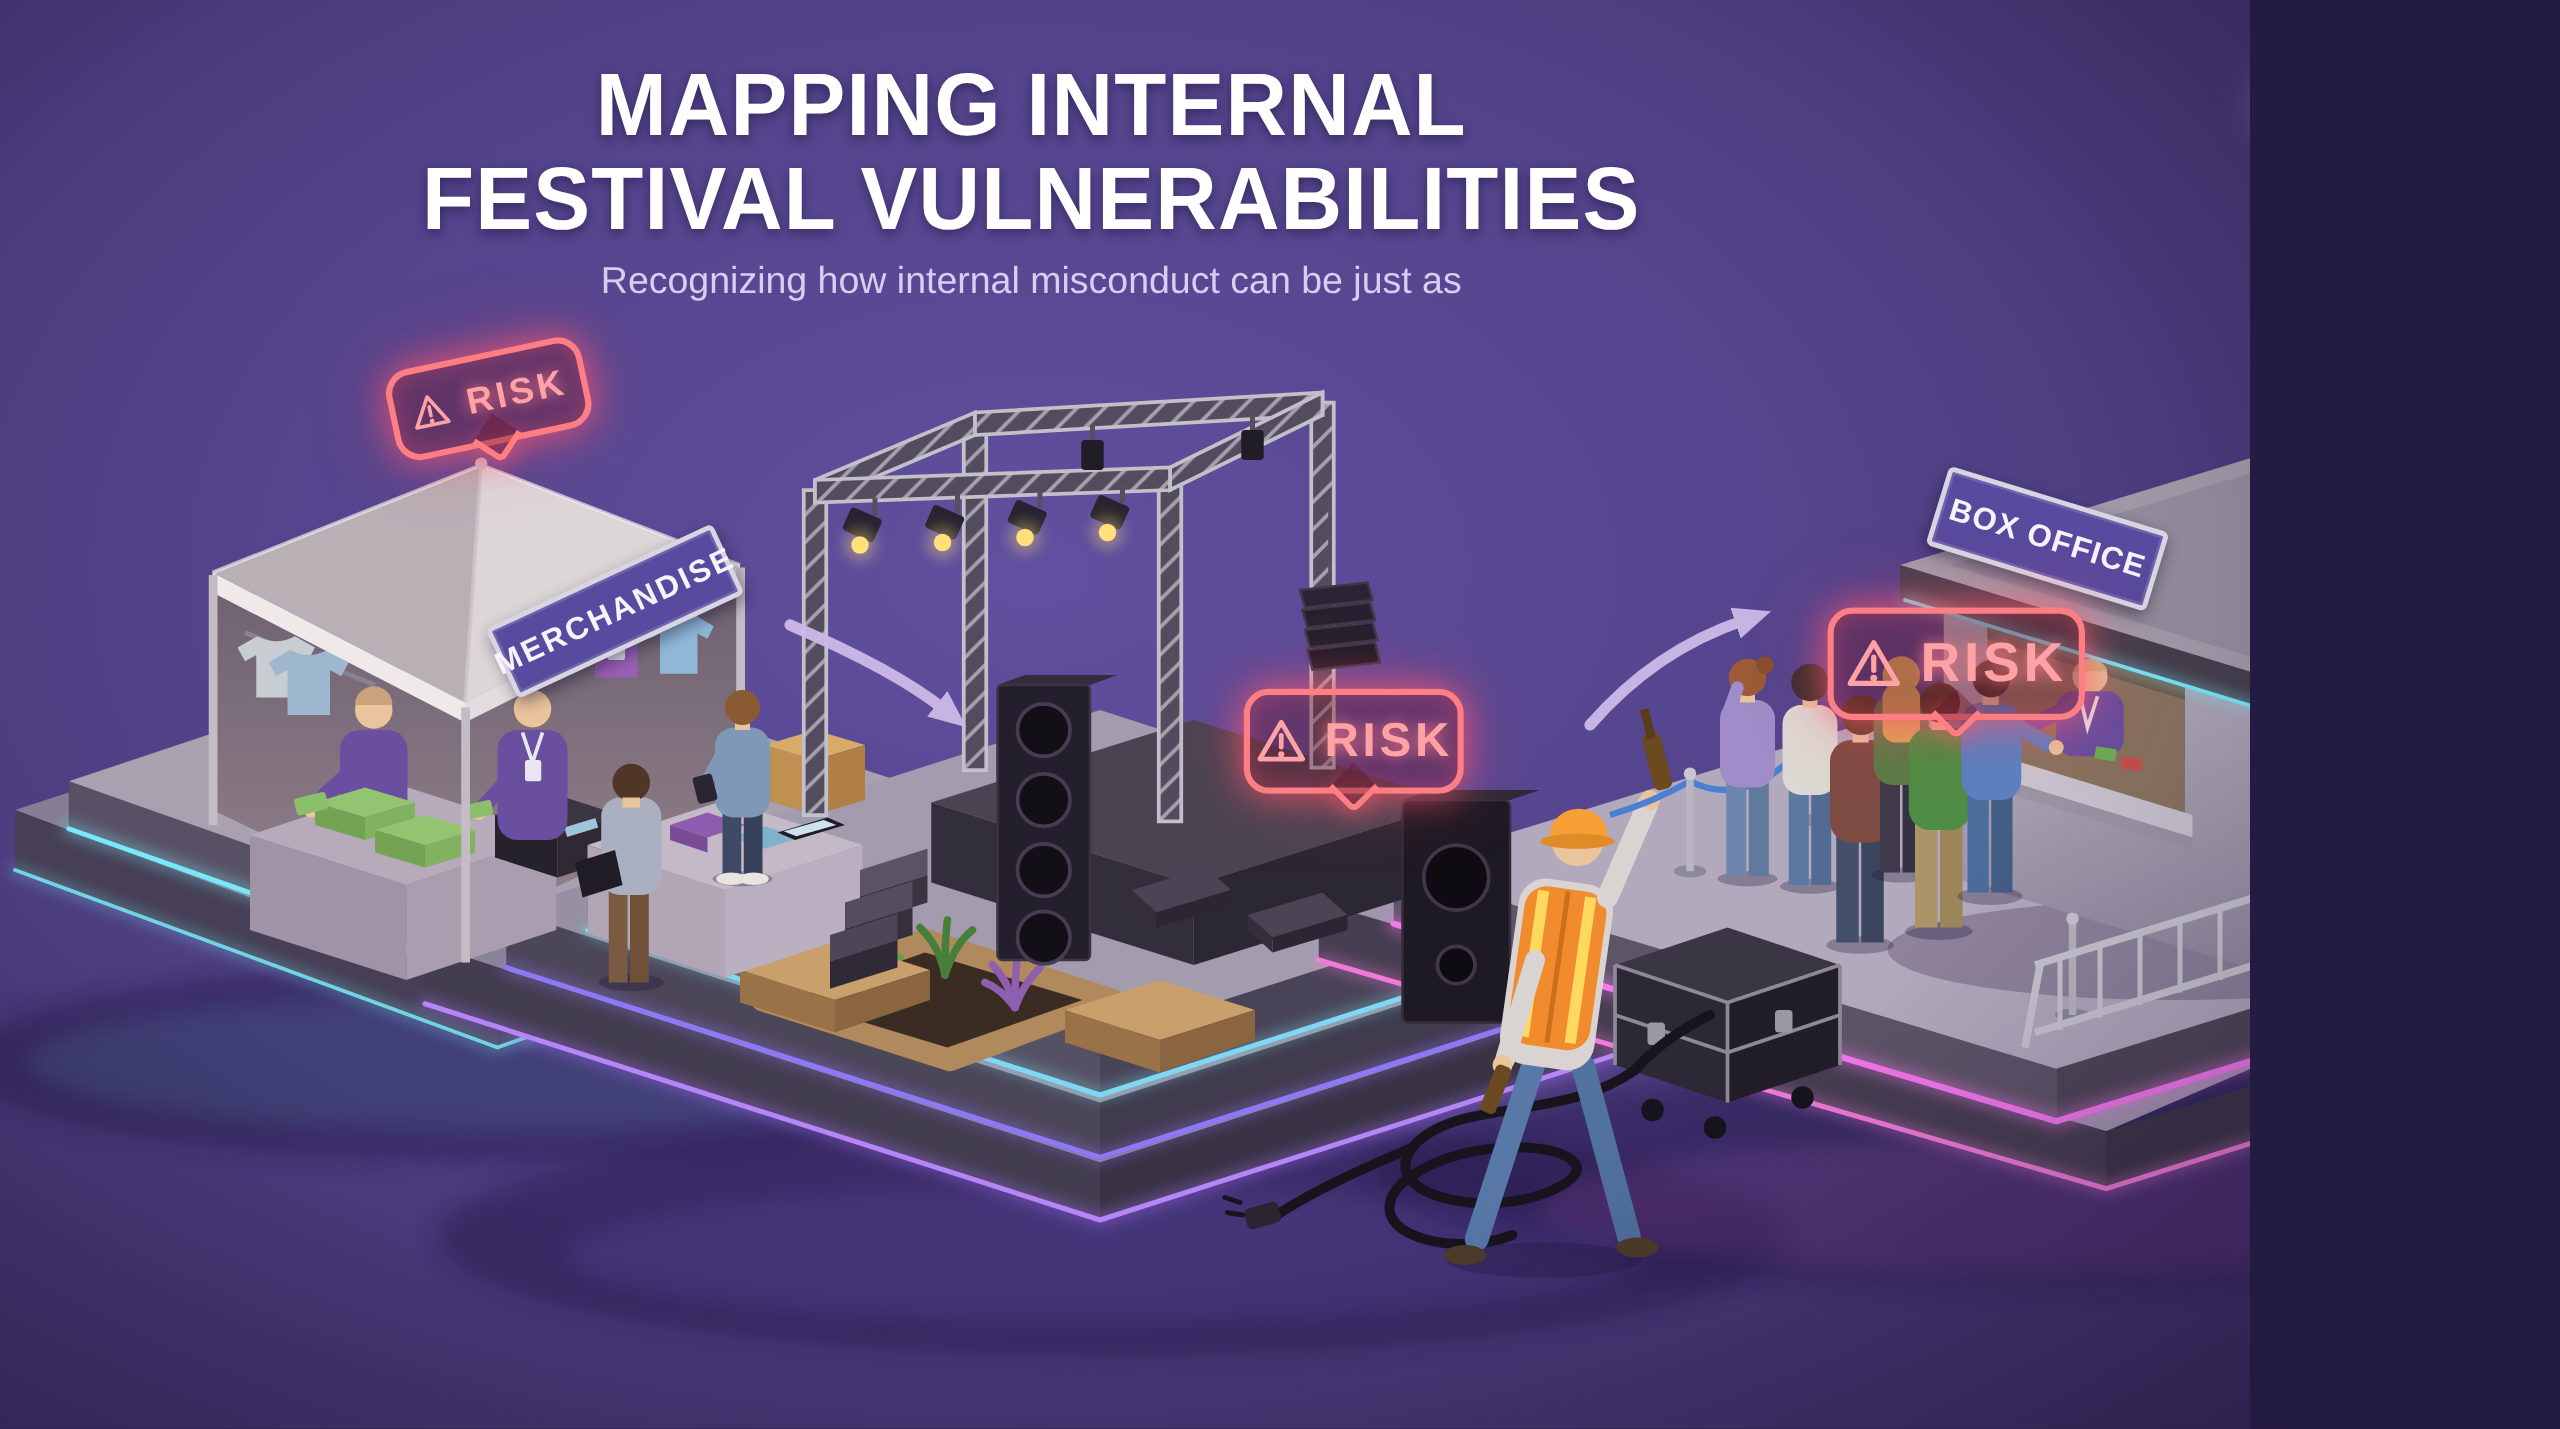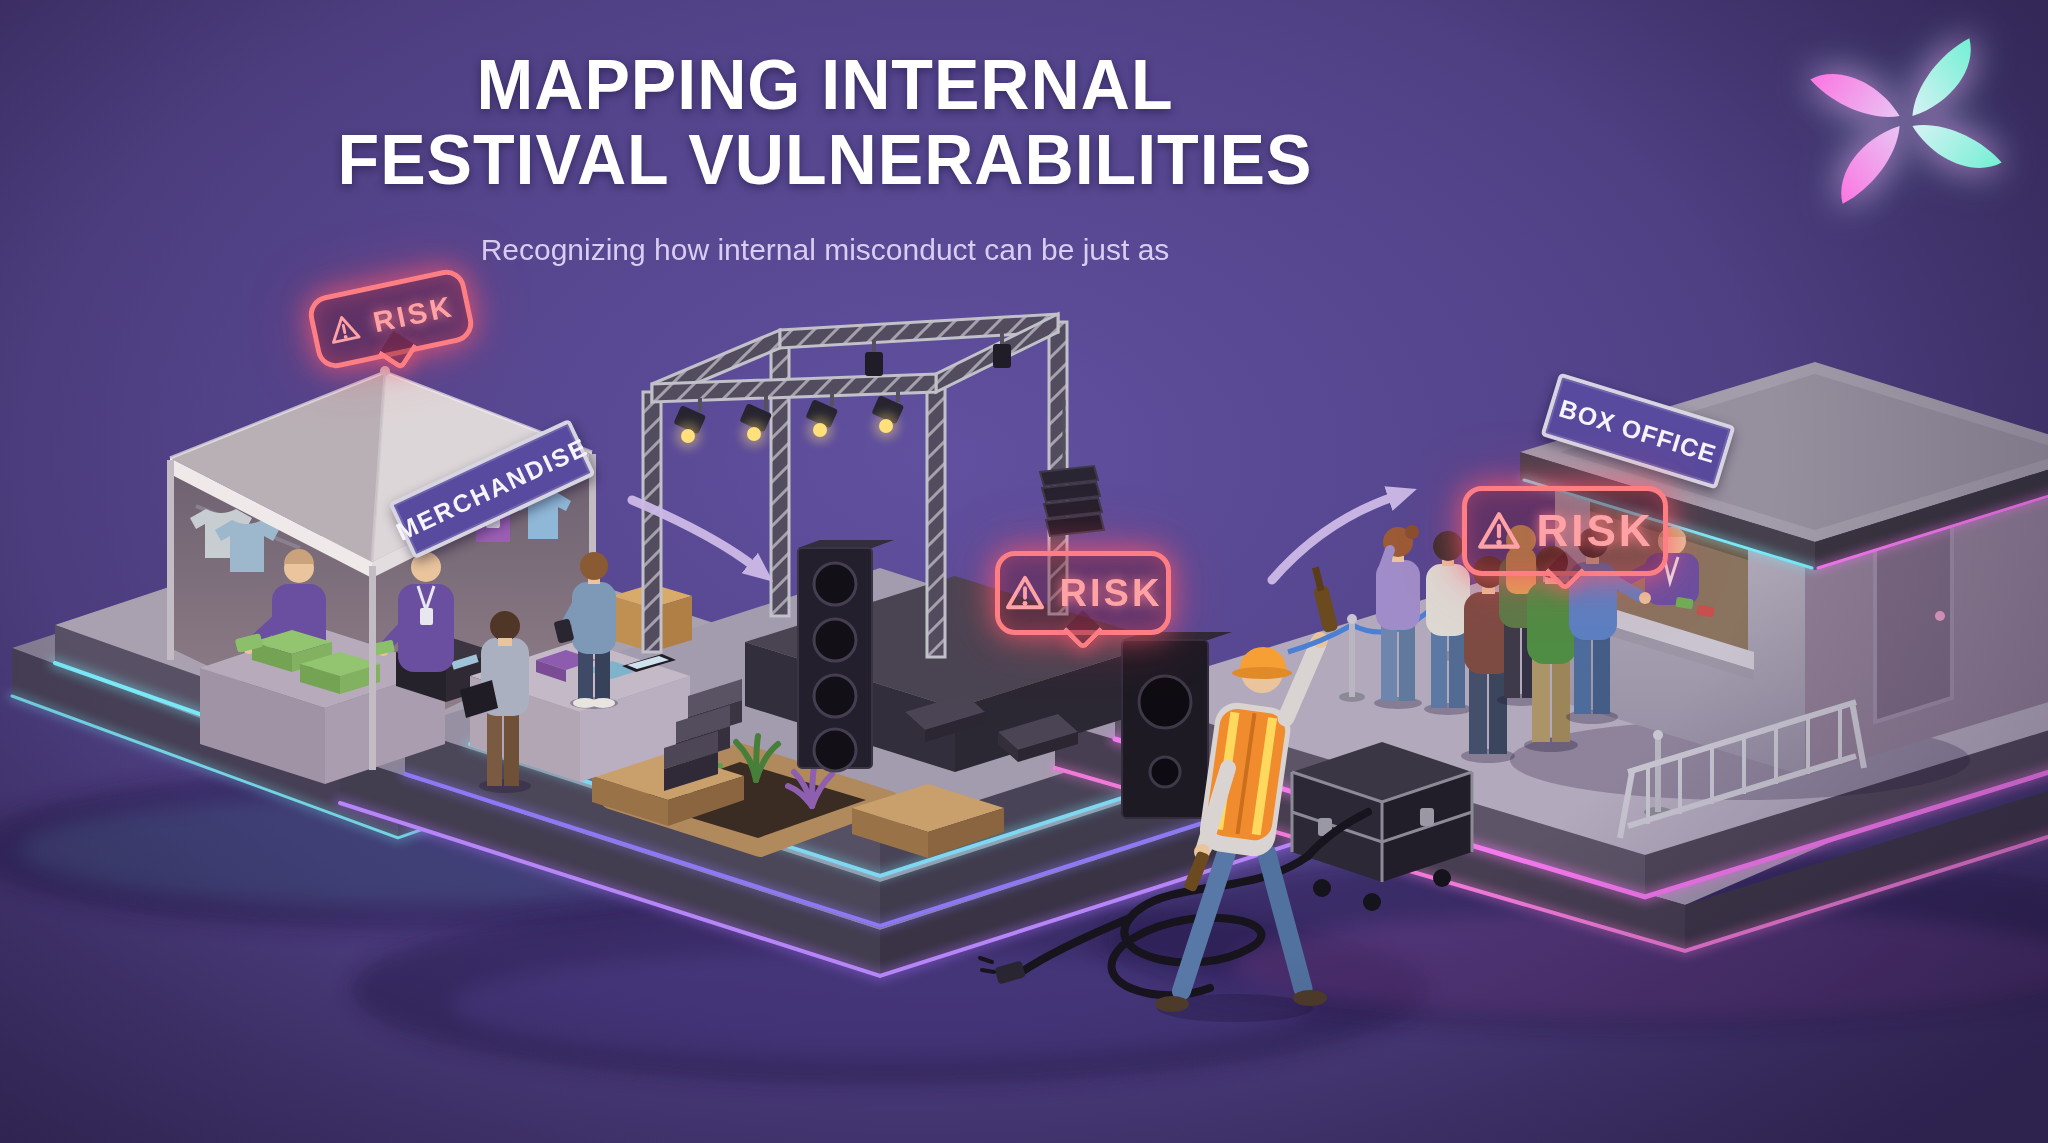--- a/index.html
+++ b/index.html
@@ -1,29 +1,29 @@
 <!DOCTYPE html>
 <html style="--bg_center: #60509f; --bg_edge: #3e3066; --title_color: #ffffff; --subtitle_color: #d9cdf2; --risk_border: #ff7e84; --risk_text: #ffa2a6; --risk_fill: rgba(112,24,48,0.40); --neon_cyan: #79e8f7; --neon_violet: #8d78f5; --neon_pink: #f478ee; --sign_bg: #584a9e; --sign_text: #f6f3fb; --sign_frame: #d8d5e2; --arrow_color: #cdbae8; --logo_pink: #fb76e2; --logo_cyan: #74f0d4;"><head>
 <meta charset="utf-8">
 <style>
   html,body{margin:0;padding:0;background:#241b42;}
   .canvas{
-    position:relative;width:2048px;height:1143px;overflow:hidden;
+    position:relative;width:1800px;height:1143px;overflow:hidden;
     font-family:"Liberation Sans",sans-serif;
     background:radial-gradient(ellipse 1400px 900px at 46% 40%, var(--bg_center) 0%, #54448c 45%, var(--bg_edge) 100%);
   }
   .scene{position:absolute;inset:0;width:2048px;height:1143px;}
   .vignette{position:absolute;inset:0;pointer-events:none;
     background:radial-gradient(ellipse 1500px 950px at 44% 40%, rgba(0,0,0,0) 58%, rgba(18,12,40,.38) 100%);}
   
   .hero{position:absolute;left:230px;top:48px;width:1190px;text-align:center;z-index:6;}
   .hero h1{margin:0;font-weight:800;font-size:71px;line-height:1.05;letter-spacing:1px;
     color:var(--title_color);text-shadow:0 3px 9px rgba(24,16,54,.5);transform:scaleX(.96);}
   .hero h1 span{display:block;}
-  .hero .sub{margin-top:33px;font-size:30px;line-height:1.3;color:var(--subtitle_color);}
+  .hero .sub{margin-top:8px;font-size:30px;line-height:1.3;color:var(--subtitle_color);}
   .hero .sub span{display:block;}
   
   .logo{position:absolute;left:1792px;top:12px;width:228px;height:218px;z-index:6;
     filter:drop-shadow(0 0 16px rgba(247,122,229,.55)) drop-shadow(0 0 20px rgba(139,242,223,.45));}
   
   .neon{fill:none;stroke-linecap:round;}
   
   .scene-sign{position:absolute;display:flex;align-items:center;justify-content:center;z-index:5;
     background:var(--sign_bg);color:var(--sign_text);border:4px solid var(--sign_frame);border-radius:5px;
     font-weight:bold;box-shadow:0 5px 12px rgba(18,12,40,.45), inset 0 0 0 2px rgba(255,255,255,.14);}

